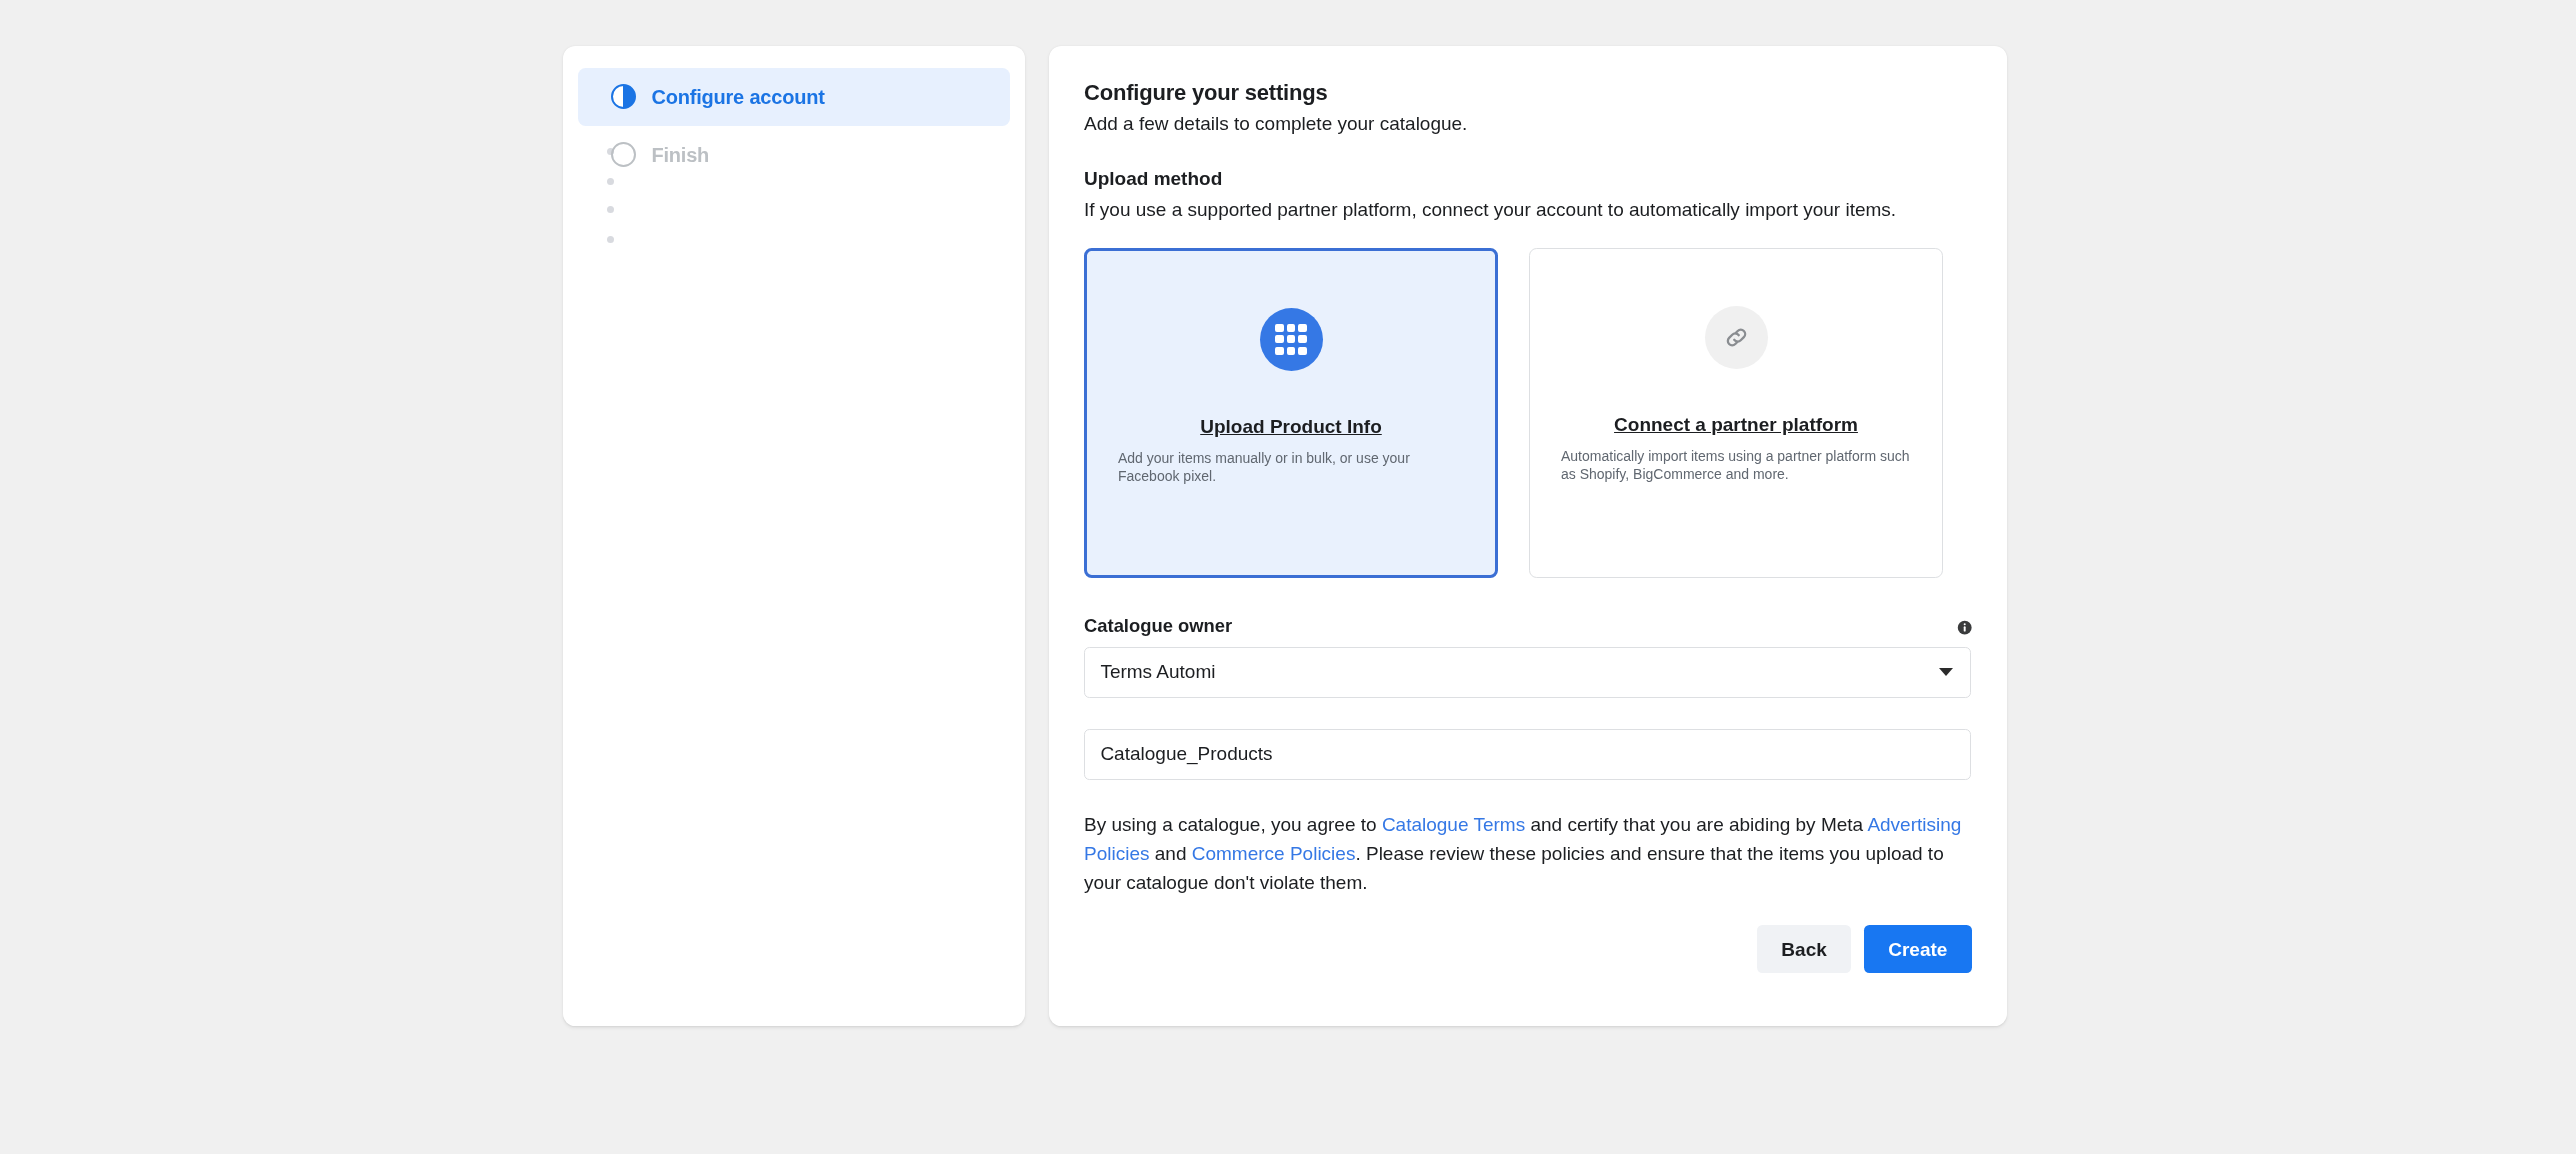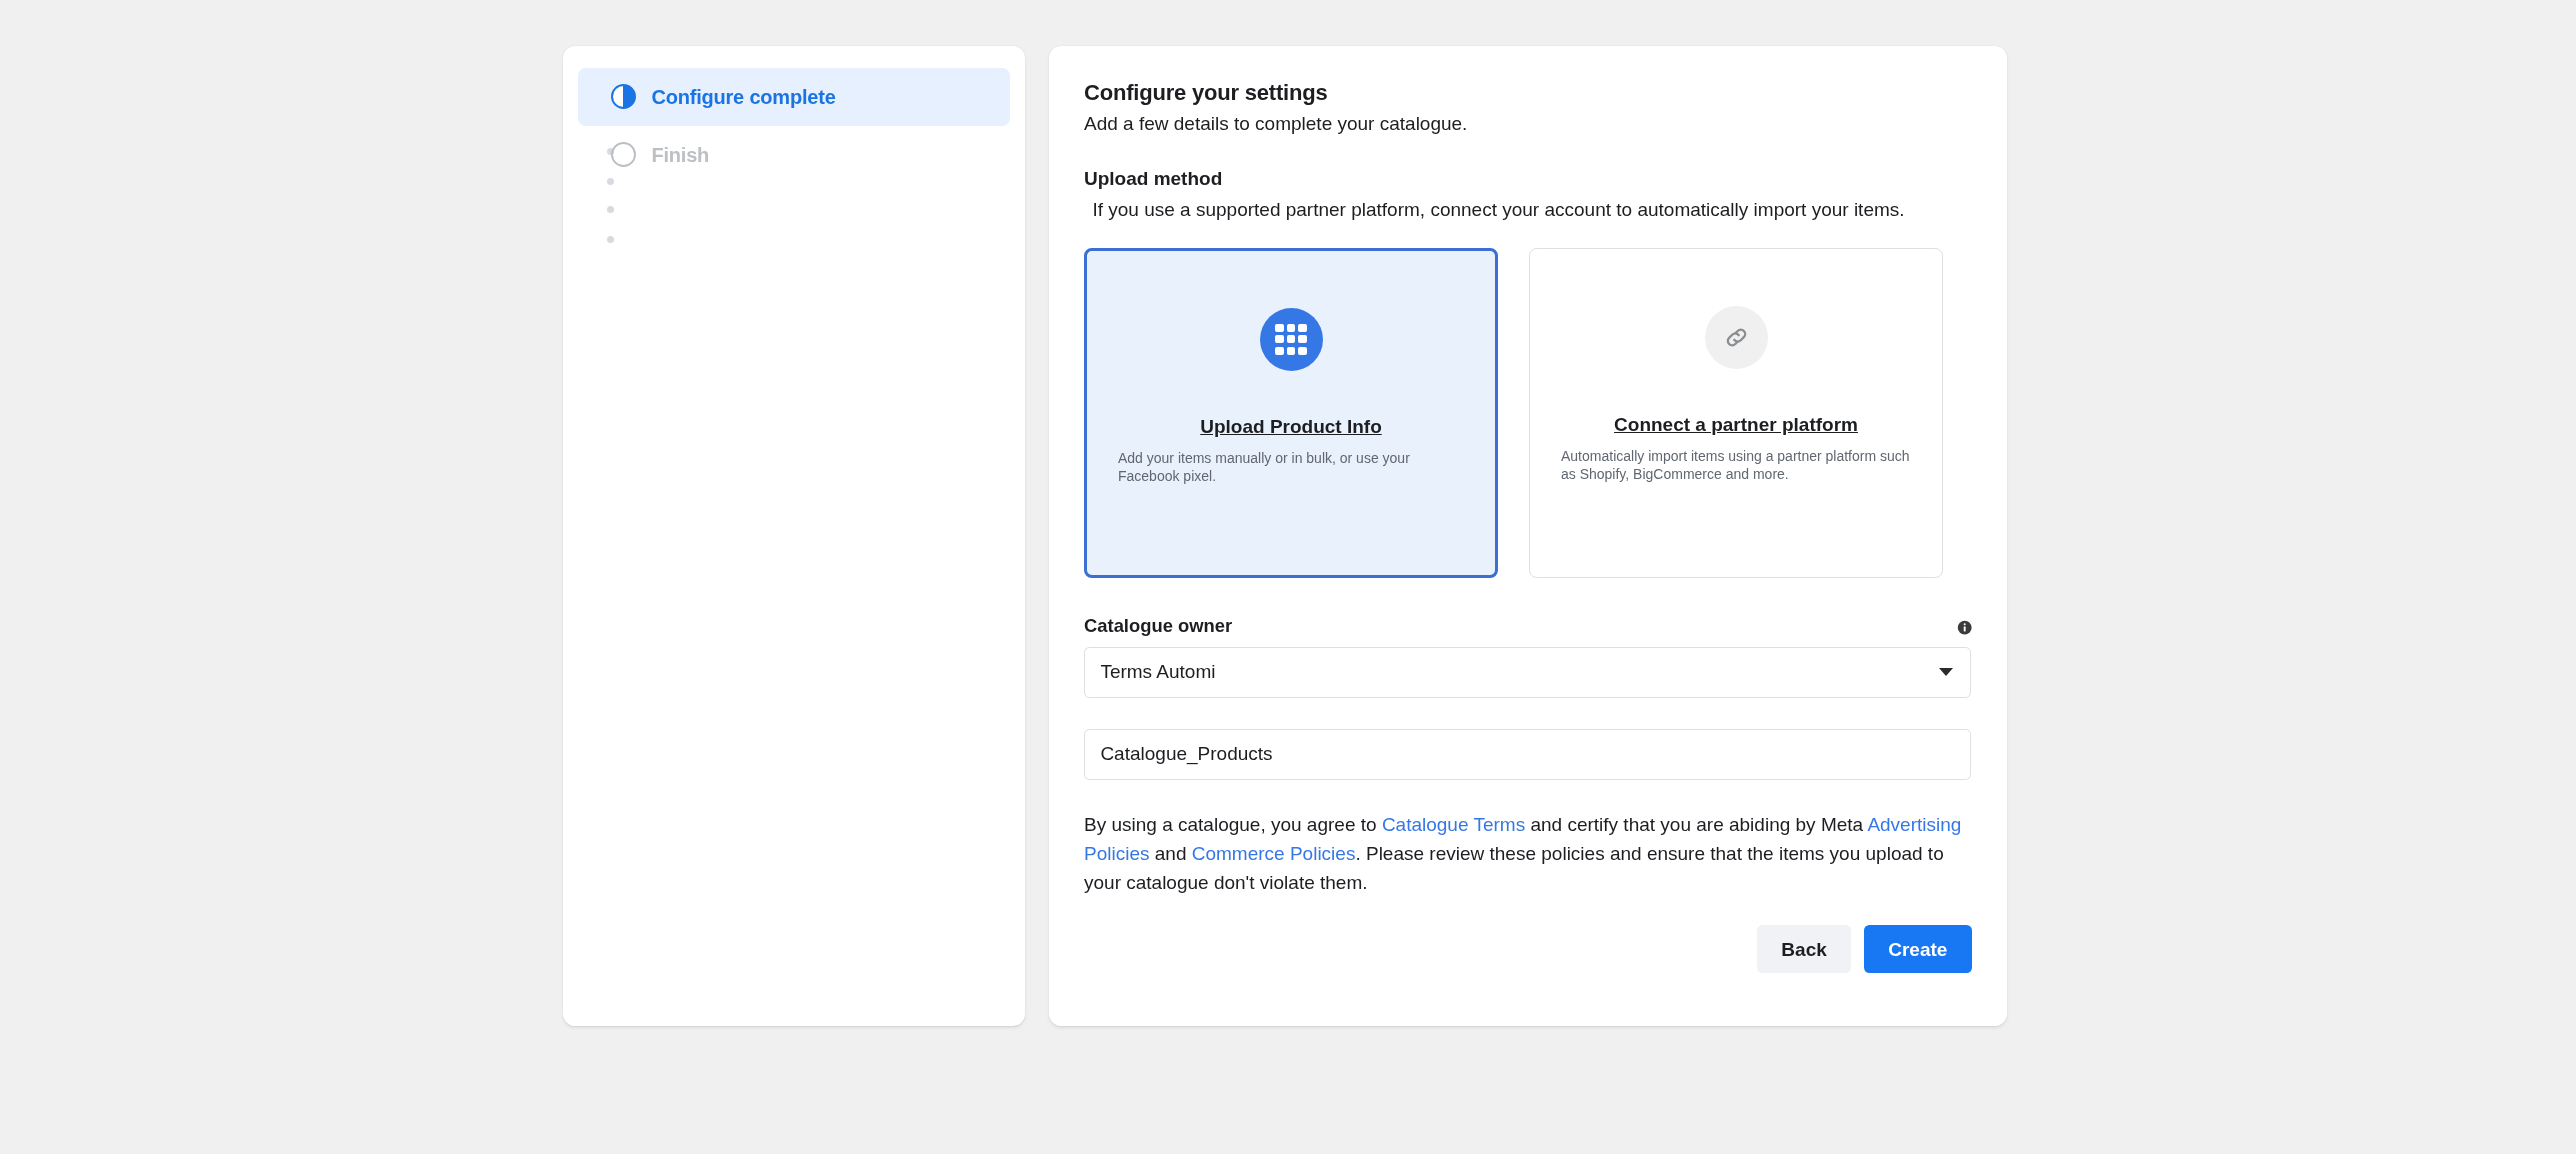--- a/index.html
+++ b/index.html
@@ -130,21 +130,20 @@
     color: #1c1e21;
     margin: 0 0 4.6px 0;
     line-height: 1.25;
   }
   .sec-desc {
     font-size: 19px;
     color: #1c1e21;
     margin: 0 0 24.6px 0;
     line-height: 1.45;
     max-width: 829px;
-    text-align: center;
   }
 
   
   .options {
     display: flex;
     gap: 31px;
     margin-bottom: 37px;
   }
   .opt-card {
     width: 414px;
@@ -302,21 +301,21 @@
       <div class="connector conn-2">
         <span class="dot"></span>
         <span class="dot"></span>
       </div>
 
 
       <div class="step-row active">
         <span class="step-icon-wrap">
           <span class="circle-half"></span>
         </span>
-        <span class="step-label active">Configure complete</span>
+        <span class="step-label active">Configure account</span>
       </div>
 
       <div class="step-row">
         <span class="step-icon-wrap">
           <span class="circle-empty"></span>
         </span>
         <span class="step-label todo">Finish</span>
       </div>
 
     </div>

